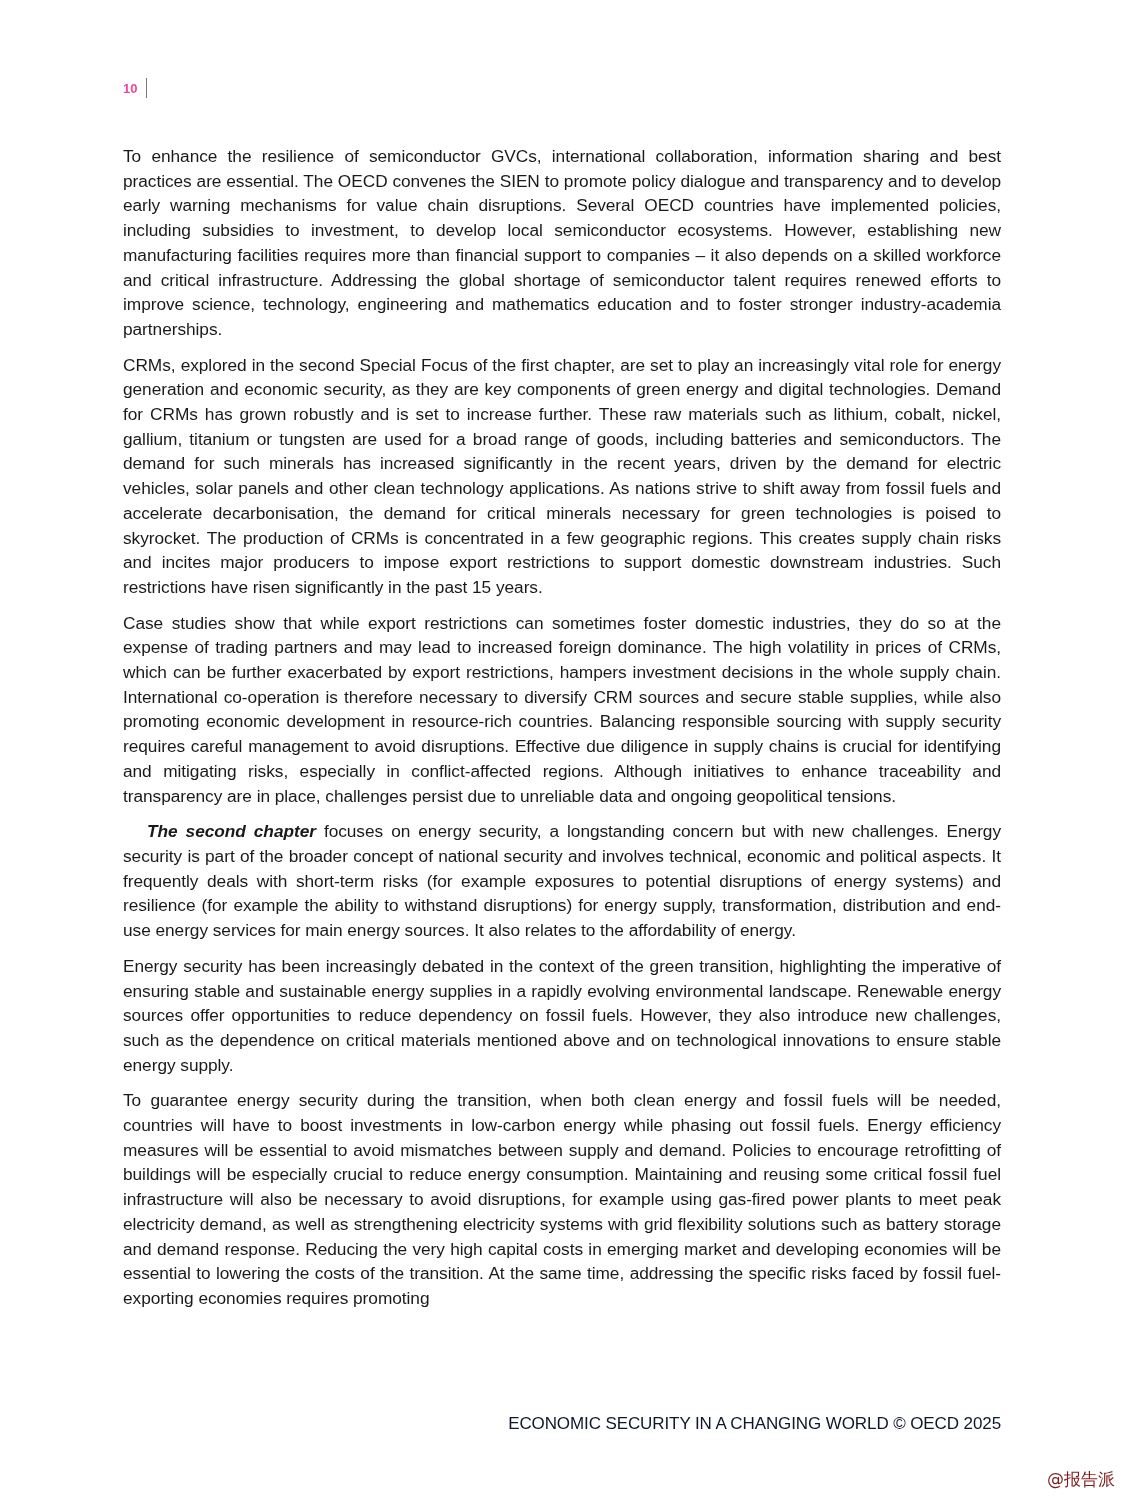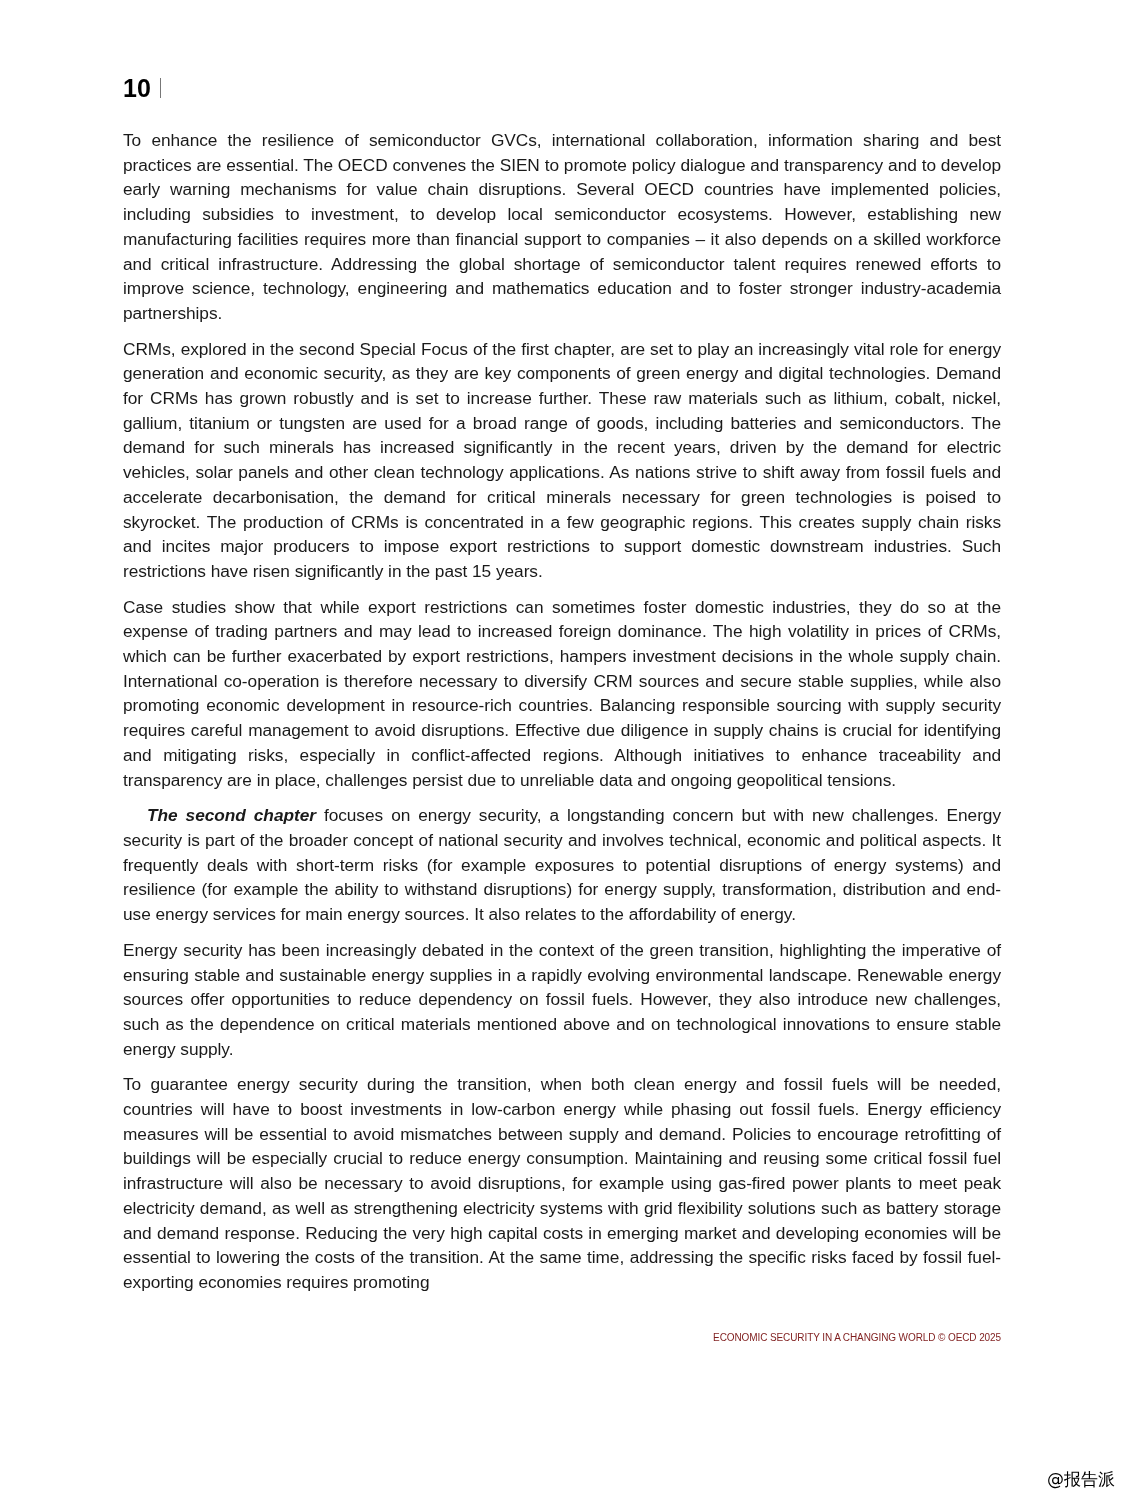--- a/index.html
+++ b/index.html
@@ -18,62 +18,62 @@
     .page-header {
       position: absolute;
       left: 123px;
       top: 76px;
       height: 24px;
       display: flex;
       align-items: center;
     }
     .page-number {
       font-weight: bold;
-      font-size: 25px;
-      color: #000000;
+      font-size: 13px;
+      color: #ec4899;
     }
     .header-divider {
       display: inline-block;
       width: 1px;
       height: 20px;
       background: #777;
       margin-left: 9px;
     }
     .body-text {
       position: absolute;
       left: 123px;
-      top: 128px;
+      top: 144px;
       width: 878px;
     }
     .para {
       margin: 0 0 11px 0;
       font-size: 17.3px;
       line-height: 24.7px;
       text-align: justify;
       letter-spacing: -0.05px;
     }
     .para .lead {
       font-weight: bold;
       font-style: italic;
       margin-left: 24px;
     }
     .footer {
       position: absolute;
       right: 124px;
-      top: 1332px;
-      font-size: 10px;
-      color: #7f1d1d;
+      top: 1414px;
+      font-size: 17px;
+      color: #0f172a;
       letter-spacing: -0.1px;
     }
     .watermark {
       position: absolute;
       right: 10px;
       top: 1468px;
       font-size: 17px;
-      color: #000000;
+      color: #7f1d1d;
       font-family: "DejaVu Sans", sans-serif;
     }
   </style>
 </head>
 <body>
 
 <div class="page-header">
   <span class="page-number">10</span>
   <span class="header-divider"></span>
 </div>

